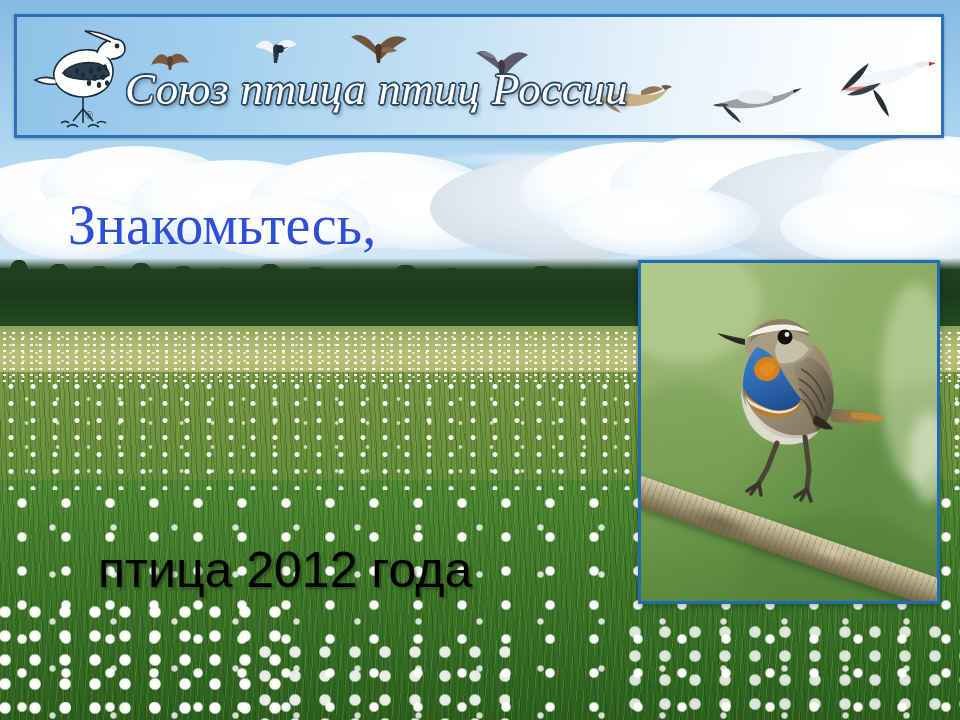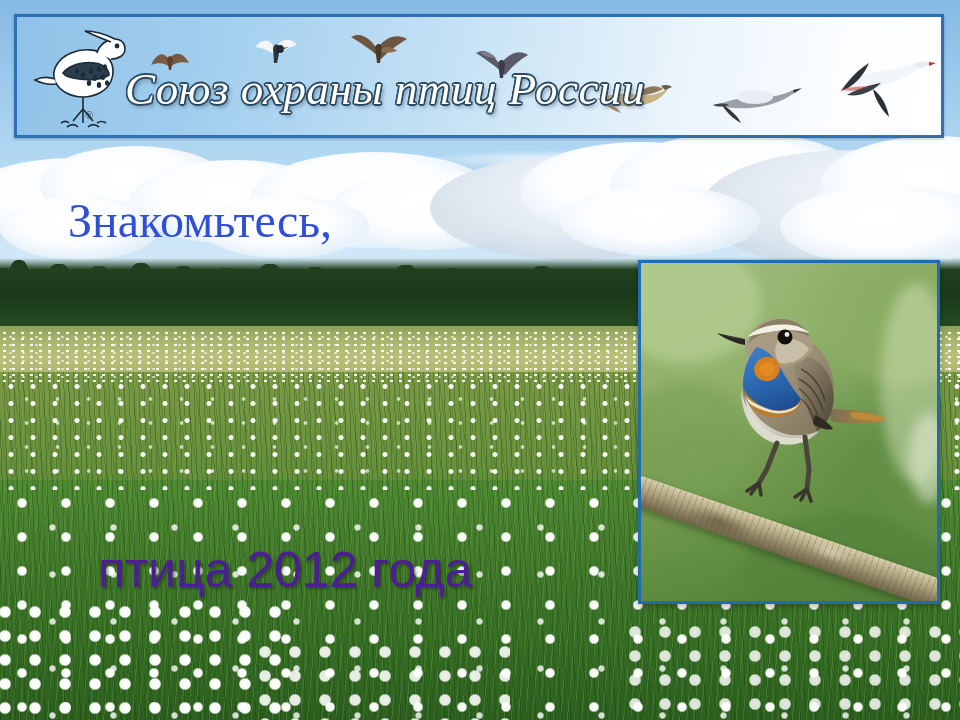--- a/index.html
+++ b/index.html
@@ -150,40 +150,40 @@
        2px 3px 4px rgba(20,40,60,.55);
   }
 
   
   .fly { position:absolute; }
 
   
   .title-blue {
     position:absolute; left:68px; top:196px;
     font-family:"Liberation Serif", serif;
-    font-size:48px; line-height:1.04;
+    font-size:56px; line-height:1.04;
     color:#2f4fd6;
     white-space:nowrap;
     text-shadow: 1px 1px 2px rgba(255,255,255,.45);
   }
   .title-orange {
     position:absolute; left:6px; top:358px;
     font-family:"Liberation Sans", sans-serif;
     font-style:italic; font-weight:bold;
     font-size:66px; line-height:1;
     letter-spacing:2px;
     color:#f04c1e;
     white-space:nowrap;
     text-shadow: 3px 3px 3px rgba(40,20,0,.42);
   }
   .subtitle-yellow {
     position:absolute; left:98px; top:545px;
     font-family:"Liberation Sans", sans-serif;
     font-size:50px; line-height:1;
-    color:#4c1d95;
+    color:#000000;
     white-space:nowrap;
     text-shadow: 2px 2px 3px rgba(20,40,10,.5);
   }
 
   
   .photo-frame {
     position:absolute; left:638px; top:260px;
     width:302px; height:344px;
     border:3px solid #1f6cb3;
     background:#6f9a52;
@@ -398,21 +398,21 @@
             <ellipse cx="68" cy="62" rx="2.2" ry="3"></ellipse>
           <ellipse cx="74" cy="44" rx="2" ry="2.8"></ellipse>
             <ellipse cx="76" cy="60" rx="2" ry="2.8"></ellipse>
           <ellipse cx="52" cy="52" rx="2" ry="2.8"></ellipse>
             <ellipse cx="46" cy="48" rx="2" ry="2.8"></ellipse>
           <circle cx="86" cy="23" r="2.4"></circle>
         </g>
         <text x="54" y="96" font-family="Liberation Serif, serif" font-size="11" fill="#1b2b3a">®</text>
       </svg>
 
-      <div class="banner-text">Союз охраны птиц России</div>
+      <div class="banner-text">Союз птица птиц России</div>
     </div>
   </div>
 
   <div class="title-blue">Знакомьтесь,</div>
   <div class="subtitle-yellow">птица 2012 года</div>
 
   <div class="photo-frame">
     <div class="photo-bg"></div>
 
     <div class="photo-blur-blobs">

